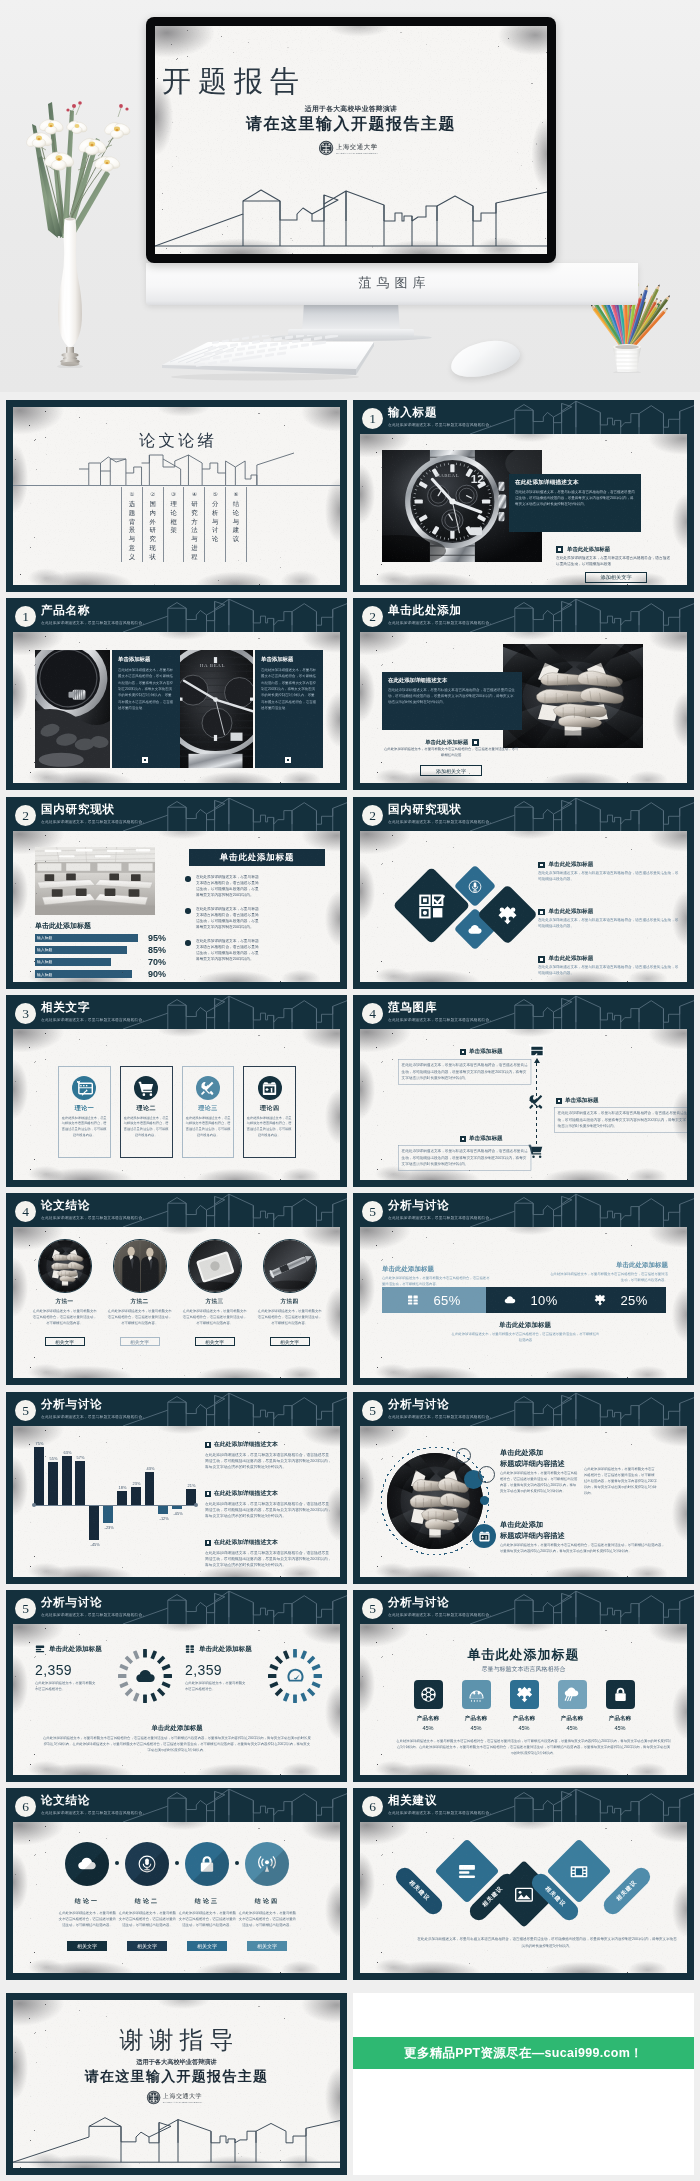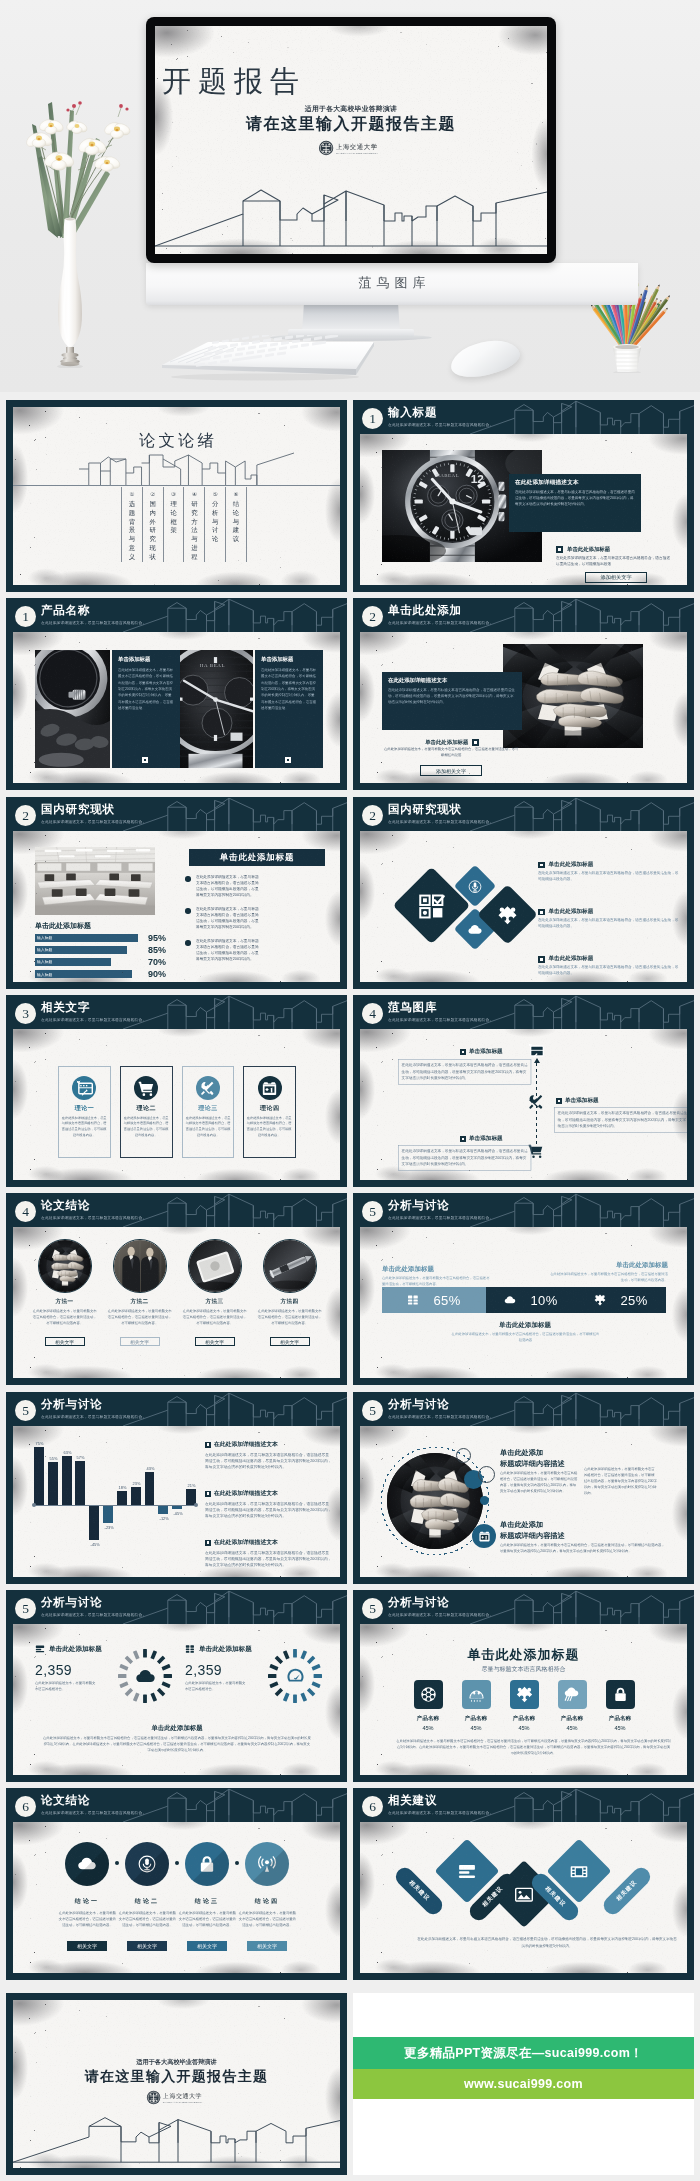--- a/index.html
+++ b/index.html
@@ -2807,20 +2807,21 @@
     <div class="sl-paper"></div>
     <svg class="nz">
         <rect width="100%" height="100%" filter="url(#grunge)" opacity=".2"></rect>
       <g opacity=".75">
           <rect width="100%" height="100%" fill="url(#vig3)" filter="url(#speck3)"></rect>
         </g>
       <g opacity=".6">
           <rect width="100%" height="100%" fill="url(#vig2)" filter="url(#speck4)"></rect>
         </g>
       </svg>
+    <div class="th-title">谢谢指导</div>
     <div class="th-sub">适用于各大高校毕业答辩演讲</div>
     <div class="th-head">请在这里输入开题报告主题</div>
     <div class="th-logo">
       <svg width="62" height="17" viewBox="0 0 70 17">
         <g transform="translate(8.6,8.5)">
           <circle r="7.6" fill="#2f3a44"></circle>
           <circle r="6.2" fill="none" stroke="#e9e9e7" stroke-width=".7"></circle>
           <g fill="#e9e9e7">
             <path d="M-4.4 -2.2 h8.8 v.9 h-8.8z"></path>
             <path d="M-.5 -4.6 h1 v9 h-1z"></path>
@@ -2851,14 +2852,13 @@
         <path d="M273 38 L280 38 L280 31 L293 31 L293 23 L327 15"></path>
         <path d="M0 58 L327 58"></path>
         <path d="M165 14 L165 58 M198 26 L198 58 M108 21 L108 58 M146 17 L146 58 M243 26 L243 58 M293 23 L293 58 M222 34 L222 58"></path>
       </g>
     </svg>
   </div>
 </div>
 
 <div class="promo">
   <div class="promo-g1">更多精品PPT资源尽在—sucai999.com！</div>
-  <div class="promo-g2">www.sucai999.com</div>
 </div>
 
 </body></html>

